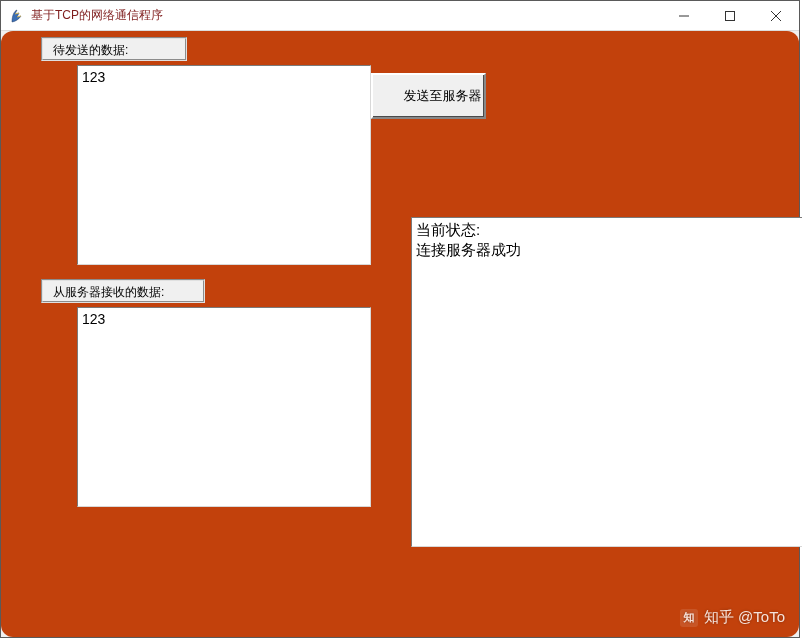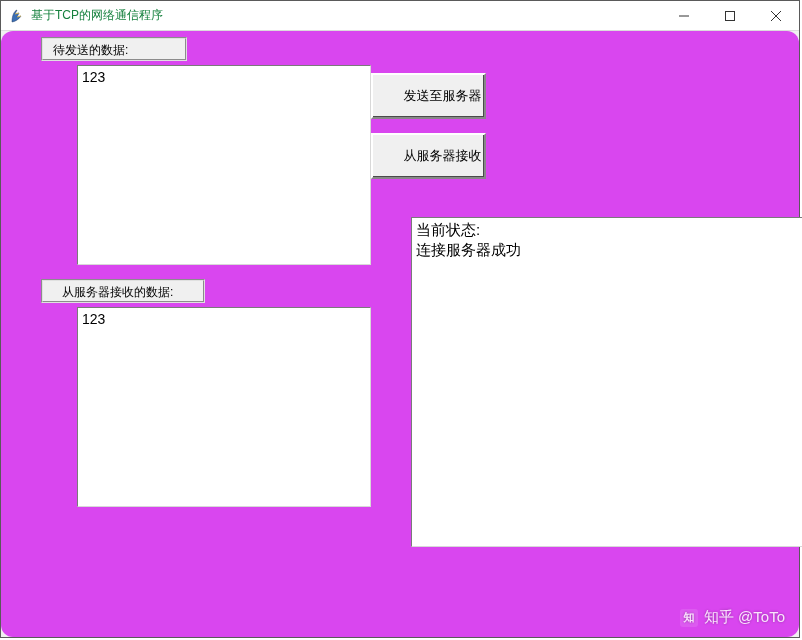--- a/index.html
+++ b/index.html
@@ -28,42 +28,42 @@
     border-bottom: 1px solid #dcdcdc;
     padding-left: 8px;
   }
   .titlebar .app-icon {
     width: 16px; height: 16px;
     margin-right: 6px;
     display: inline-flex; align-items: center; justify-content: center;
   }
   .titlebar .title {
     font-size: 12px;
-    color: #15803d;
+    color: #7f1d1d;
     flex: 1;
   }
   .win-controls {
     display: flex;
     height: 100%;
   }
   .win-btn {
     width: 46px;
     height: 30px;
     display: flex;
     align-items: center;
     justify-content: center;
     color: #555;
     background: transparent;
     border: none;
   }
   .win-btn svg { display:block; }
   .client {
     flex: 1;
     position: relative;
-    background: #d946ef;
+    background: #c2410c;
     border-radius: 12px;
   }
   .labelframe {
     position: absolute;
     border: 2px groove #e0e0e0;
     background: #f0f0f0;
   }
   .labelframe .lf-title {
     position: absolute;
     top: -10px;
@@ -163,30 +163,27 @@
 
   <div class="client">
 
     <div class="labelframe" style="left:40px; top:6px; width:146px; height:24px;">
       <span class="lf-title" style="top:3px; left:6px; position:absolute;">待发送的数据:</span>
     </div>
 
     <div class="textbox" style="left:36px; top:34px; width:294px; height:200px;">123</div>
 
     <div class="labelframe" style="left:40px; top:248px; width:164px; height:24px;">
-      <span class="lf-title" style="top:3px; left:15px; position:absolute;">从服务器接收的数据:</span>
+      <span class="lf-title" style="top:3px; left:6px; position:absolute;">从服务器接收的数据:</span>
     </div>
 
     <div class="textbox" style="left:36px; top:276px; width:294px; height:200px;">123</div>
 
     <div class="btn" style="left:370px; top:42px;">
       <span>发送至服务器</span>
-    </div>
-    <div class="btn" style="left:370px; top:102px;">
-      <span>从服务器接收</span>
     </div>
 
     <div class="textbox" style="left:370px; top:186px; width:404px; height:330px; font-size:15px;">当前状态:
 连接服务器成功</div>
 
     <div class="watermark">
       <span class="zh-logo">知</span>
       <span>知乎 @ToTo</span>
     </div>
 

